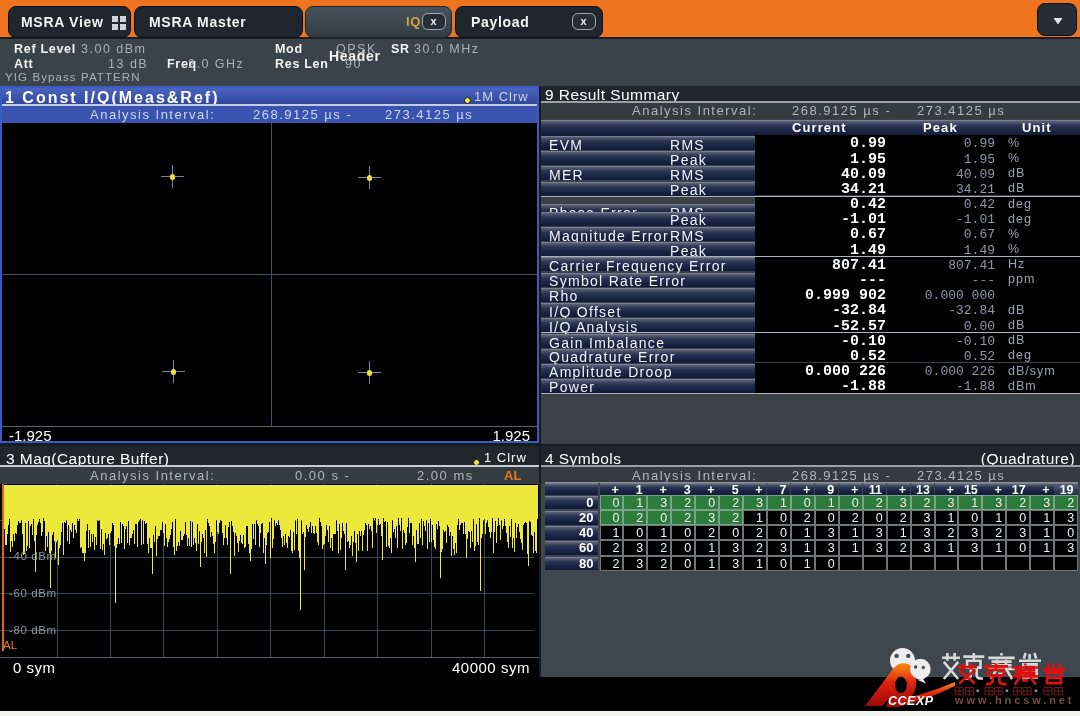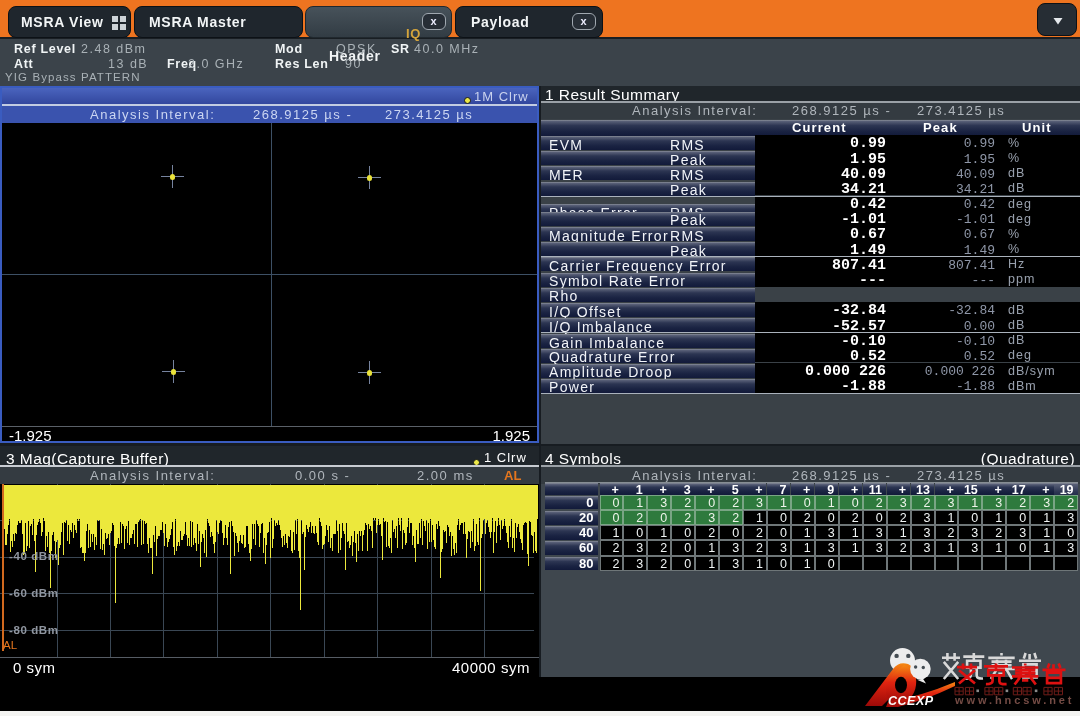--- a/index.html
+++ b/index.html
@@ -59,21 +59,21 @@
 .sep { position:absolute; left:0; width:539px; height:1.2px; background:#aab2bc; }
 
 
 #p3 { left:0; top:446px; width:539px; height:265px; background:#000; }
 #p3t { left:0; top:0; width:539px; height:19px; background:#20262b; }
 #p3line { left:0; top:19px; width:539px; height:1.5px; background:#c8ccd2; }
 #p3a { left:0; top:20.5px; width:539px; height:17px; background:#343b41; }
 #p3plot { left:0; top:37.5px; width:539px; height:174px; background:#000; }
 .p3v { position:absolute; top:0; width:1px; height:174px; background:#3a4754; }
 .p3h { position:absolute; left:0; width:534px; height:1px; background:#3a4754; }
-.p3lab { position:absolute; left:9px; color:#9096a0; font-size:11.5px; letter-spacing:0.6px;font-weight:bold; }
+.p3lab { position:absolute; left:9px; color:#9096a0; font-size:11.5px; letter-spacing:0.6px; }
 #albar { position:absolute; left:2px; top:0; width:2px; height:167px; background:#d2691e; }
 .p3x { position:absolute; color:#fff; font-size:15px; top:213px; letter-spacing:0.5px; }
 
 
 #p4 { left:541px; top:446px; width:539px; height:231px; background:#3f474e; }
 #p4t { left:0; top:0; width:539px; height:19px; background:#20262b; }
 #p4line { left:0; top:19px; width:539px; height:1.5px; background:#9ba1a7; }
 #p4a { left:0; top:20.5px; width:539px; height:17px; background:#343b41; }
 .sybar { position:absolute; background:linear-gradient(180deg,#8a8f9a 0px,#565d75 1.5px,#2c3552 35%,#1a2342 70%,#121a3a 100%);
   color:#fff; font-size:12.5px; font-weight:bold; text-align:right; }
@@ -102,49 +102,50 @@
       <rect x="9" y="1" width="6" height="6" fill="#cdd3d8"></rect>
     <rect x="1" y="9" width="6" height="6" fill="#cdd3d8"></rect>
       <rect x="9" y="9" width="6" height="6" fill="#cdd3d8"></rect>
   </svg>
 </div>
 <div class="tab" style="left:134px;width:169px;">
     <span style="position:absolute;left:14px;">MSRA Master</span>
   </div>
 <div class="tab tabsel" style="left:305px;width:147px;">
   <span style="position:absolute;left:23px;margin-top:34px;">Header</span>
-  <span style="position:absolute;left:100px;color:#d4a43c;font-size:13px;margin-top:12px;">IQ</span>
+  <span style="position:absolute;left:100px;color:#d4a43c;font-size:13px;">IQ</span>
   <div class="cbtn" style="left:116px;">x</div>
 </div>
 <div class="tab" style="left:455px;width:148px;">
   <span style="position:absolute;left:15px;">Payload</span>
   <div class="cbtn" style="left:116px;">x</div>
 </div>
 <div class="tab" style="left:1037px;width:40px;height:33px;top:3px;background:#262d34;">
   <svg style="position:absolute;left:15px;top:13px;" width="10" height="8">
       <path d="M0.5,1 L9.5,1 L5,7.5 Z" fill="#e4e8ec"></path>
     </svg>
 </div>
 
 <span class="slab" style="left:14px;top:42px;">Ref Level</span>
-<span class="sval" style="left:81px;top:42px;">2.48 dBm</span>
+<span class="sval" style="left:81px;top:42px;">3.00 dBm</span>
 <span class="slab" style="left:275px;top:42px;">Mod</span>
 <span class="sval" style="left:336px;top:42px;">QPSK</span>
 <span class="slab" style="left:391px;top:42px;">SR</span>
-<span class="sval" style="left:414px;top:42px;">40.0 MHz</span>
+<span class="sval" style="left:414px;top:42px;">30.0 MHz</span>
 <span class="slab" style="left:14px;top:57px;">Att</span>
 <span class="sval" style="left:108px;top:57px;">13 dB</span>
 <span class="slab" style="left:167px;top:57px;">Freq</span>
 <span class="sval" style="left:188px;top:57px;">2.0 GHz</span>
 <span class="slab" style="left:275px;top:57px;">Res Len</span>
 <span class="sval" style="left:345px;top:57px;">90</span>
 <span class="sval" style="left:5px;top:71px;font-size:11.5px;letter-spacing:1.1px;">YIG Bypass PATTERN</span>
 
 <div class="abs" id="p1">
   <div class="abs" id="p1t"></div>
+  <span style="position:absolute;left:3px;top:0.5px;color:#fff;font-size:16px;font-weight:bold;letter-spacing:2.0px;">1 Const I/Q(Meas&amp;Ref)</span>
   <span style="position:absolute;left:462px;top:3px;"><span class="dot"></span></span>
   <span style="position:absolute;left:472px;top:1px;color:#c9d2ee;font-size:13px;letter-spacing:1px;">1M Clrw</span>
   <div class="abs" id="p1line"></div>
   <div class="abs" id="p1a"></div>
   <span class="bluetxt" style="left:88px;top:19px;">Analysis Interval:</span>
   <span class="bluetxt" style="left:251px;top:19px;">268.9125 µs -</span>
   <span class="bluetxt" style="left:383px;top:19px;">273.4125 µs</span>
   <div class="abs" id="p1plot">
     <div class="cgv"></div>
       <div class="cgh"></div>
@@ -161,21 +162,21 @@
 <div class="xv" style="left:367px;top:238.5px"></div>
 <div class="cdot" style="left:364.5px;top:247.0px"></div>
   </div>
   <div style="position:absolute;left:0;top:338px;width:535px;height:1px;background:#5a6068;"></div>
   <span style="position:absolute;left:7px;top:339px;color:#fff;font-size:15px;">-1.925</span>
   <span style="position:absolute;right:7px;top:339px;color:#fff;font-size:15px;">1.925</span>
 </div>
 
 <div class="abs" id="p2">
   <div class="abs" id="p2t"></div>
-  <span class="ptitle" style="left:4px;top:0px;">1 Result Summary</span>
+  <span class="ptitle" style="left:4px;top:0px;">9 Result Summary</span>
   <div class="abs" id="p2line"></div>
   <div class="abs" id="p2a"></div>
   <span class="psub" style="left:91px;top:17px;">Analysis Interval:</span>
   <span class="psub" style="left:251px;top:17px;">268.9125 µs -</span>
   <span class="psub" style="left:376px;top:17px;">273.4125 µs</span>
   <div class="abs" id="p2hdr">
     <span style="position:absolute;left:251px;">Current</span>
     <span style="position:absolute;left:382px;">Peak</span>
     <span style="position:absolute;left:481px;">Unit</span>
   </div>
@@ -260,30 +261,35 @@
 <span class="ln">Symbol Rate Error</span>
 </div>
 <div class="vrow" style="top:185.4px;height:15.2px">
         <span class="vc">---</span>
         <span class="vp">---</span>
         <span class="vu">ppm</span>
       </div>
 <div class="lbar" style="top:201.8px;height:14.0px">
 <span class="ln">Rho</span>
 </div>
+<div class="vrow" style="top:200.6px;height:15.2px">
+        <span class="vc">0.999 902</span>
+        <span class="vp">0.000 000</span>
+        <span class="vu"></span>
+      </div>
 <div class="lbar" style="top:217.0px;height:14.0px">
 <span class="ln">I/Q Offset</span>
 </div>
 <div class="vrow" style="top:215.8px;height:15.2px">
         <span class="vc">-32.84</span>
         <span class="vp">-32.84</span>
         <span class="vu">dB</span>
       </div>
 <div class="lbar" style="top:232.2px;height:14.0px">
-<span class="ln">I/Q Imbalance</span>
+<span class="ln">I/Q Analysis</span>
 </div>
 <div class="vrow" style="top:231.0px;height:15.2px">
         <span class="vc">-52.57</span>
         <span class="vp">0.00</span>
         <span class="vu">dB</span>
       </div>
 <div class="lbar" style="top:248px;height:14.0px">
 <span class="ln">Gain Imbalance</span>
 </div>
 <div class="vrow" style="top:246.1px;height:15.2px">

